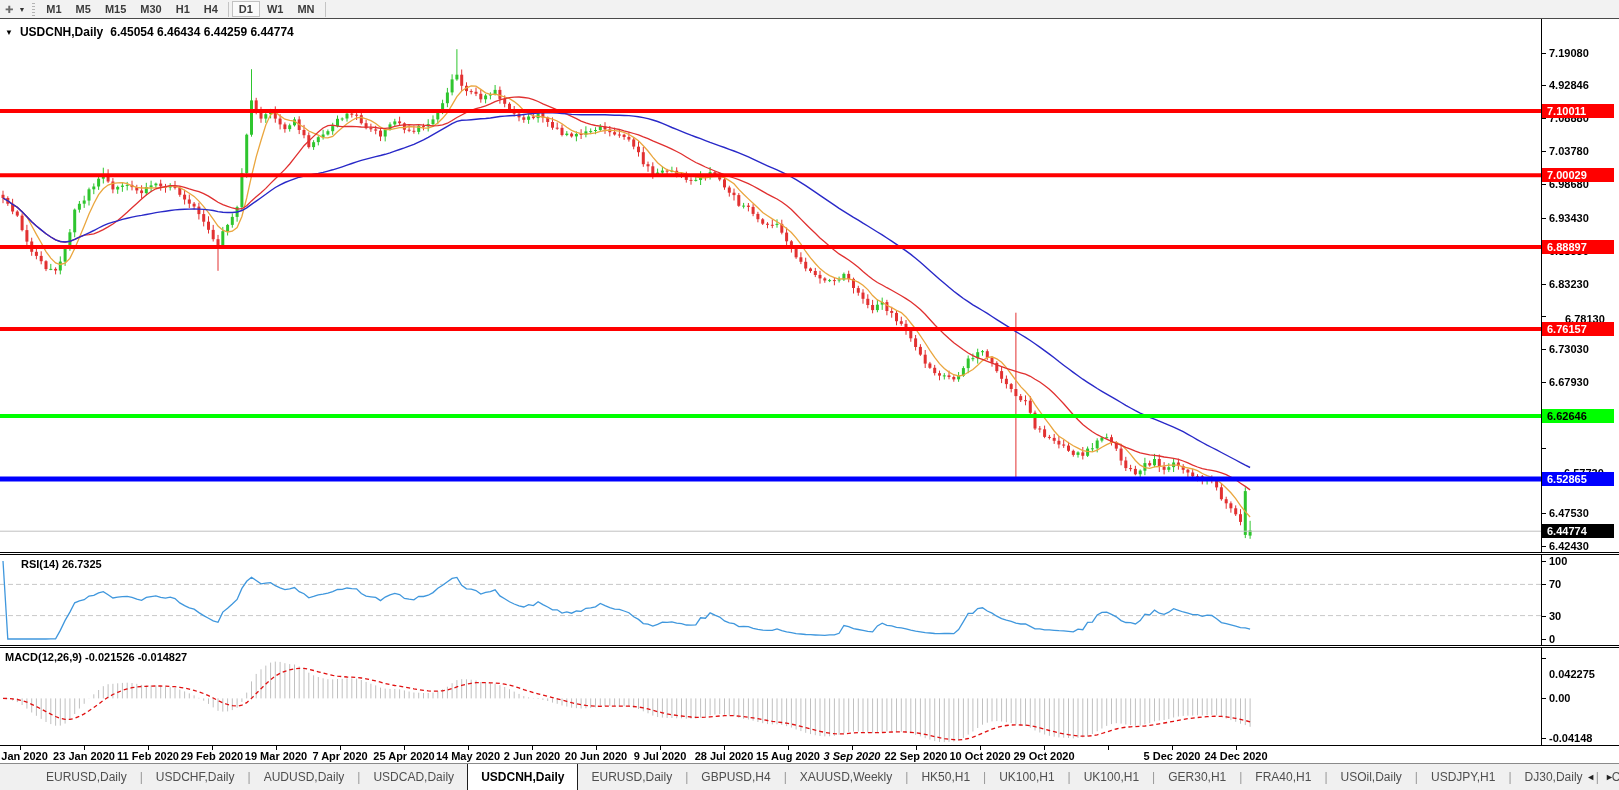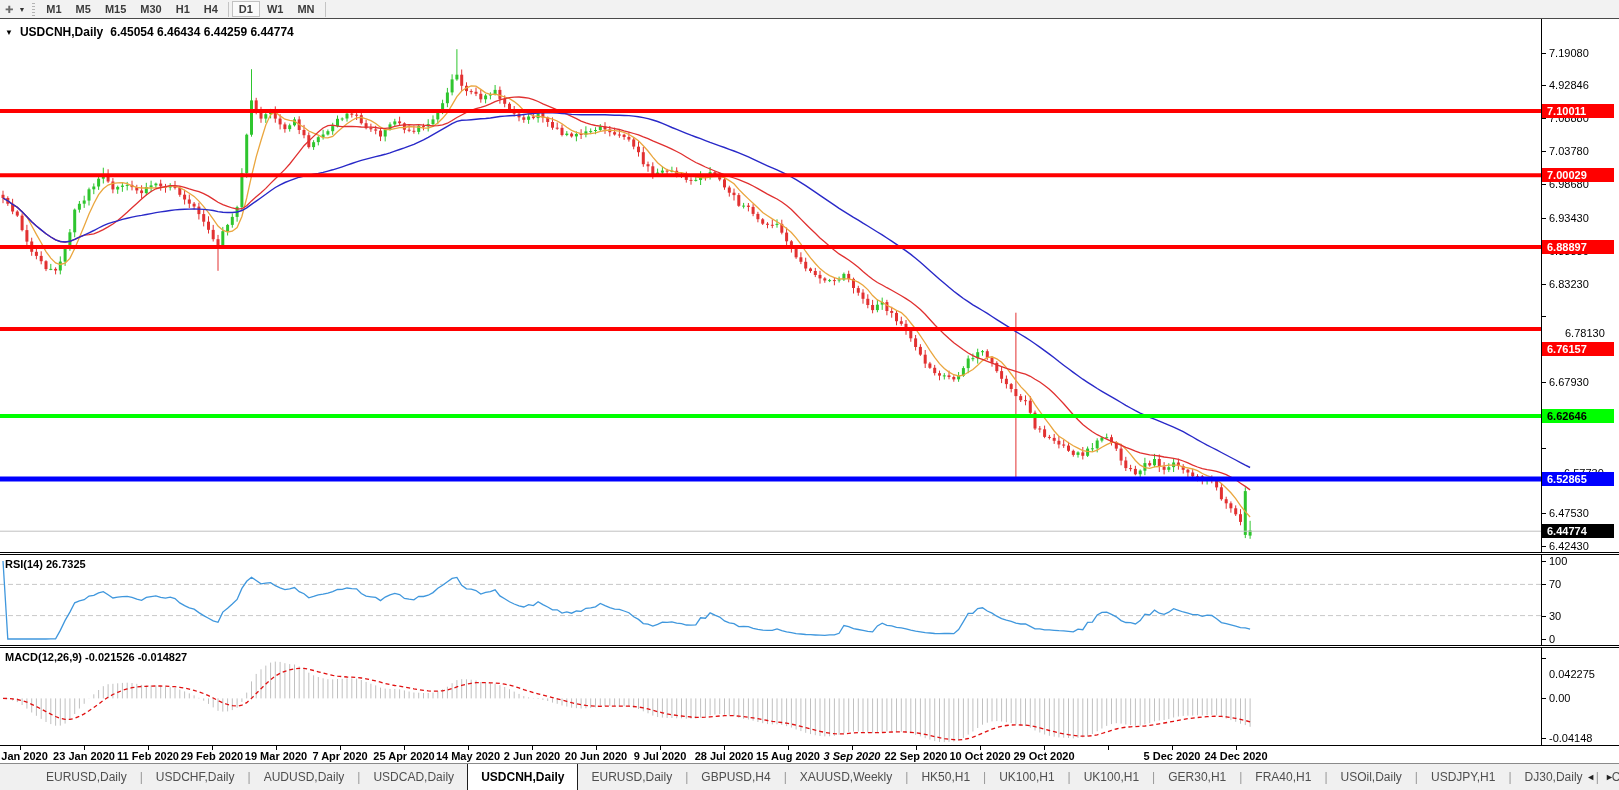--- a/index.html
+++ b/index.html
@@ -16,21 +16,21 @@
   .tfbtn.active{background:#fafafa;border:1px solid #c2c2c2;padding:0 6px;}
   
   .panel{position:absolute;left:0;background:#fff;border-right:1px solid #000;box-sizing:border-box;}
   .panel svg{display:block;}
   .split{position:absolute;left:0;width:1619px;height:3px;background:#fff;border-top:1px solid #000;border-bottom:1px solid #000;box-sizing:border-box;}
   .title-overlay{position:absolute;left:5px;top:25px;font-size:12px;font-weight:700;color:#000;display:flex;gap:7px;align-items:baseline;}
   .title-marker{font-size:8px;position:relative;top:-1px;}
   .ind-label{position:absolute;left:5px;font-size:11px;font-weight:700;color:#000;}
   
   .tick-dash{position:absolute;width:4px;height:1px;background:#000;left:1542px;}
-  .tick-label{position:absolute;left:1549px;font-size:11px;font-weight:400;color:#000;white-space:nowrap;}
+  .tick-label{position:absolute;left:1549px;font-size:11px;font-weight:700;color:#000;white-space:nowrap;}
   .price-badge{position:absolute;left:1542px;width:72px;height:14px;line-height:14px;font-size:11px;font-weight:700;
                padding-left:5px;box-sizing:border-box;white-space:nowrap;}
   
   .date-axis{position:absolute;left:0;top:745px;width:1619px;height:18px;background:#fff;border-top:1px solid #000;box-sizing:border-box;}
   .date-tick{position:absolute;top:0;width:1px;height:4px;background:#000;}
   .date-label{position:absolute;top:4px;transform:translateX(-50%);font-size:11px;font-weight:700;color:#000;white-space:nowrap;}
   
   .tabbar{position:absolute;left:0;top:763px;width:1619px;height:27px;background:#f0f0f0;border-top:1px solid #8a8a8a;
           box-sizing:border-box;display:flex;align-items:stretch;padding-left:33px;overflow:hidden;}
   .tab{font-size:12px;color:#4f4f4f;padding:0 13px;display:flex;align-items:center;white-space:nowrap;cursor:default;}
@@ -608,21 +608,21 @@
 
   <div class="split" style="top:552px;"></div>
 
   <div class="panel" style="top:555px;height:90px;width:1542px;">
     <svg id="rsi-svg" width="1541" height="90" viewBox="0 0 1541 90">
         <line x1="0" x2="1541" y1="29.4" y2="29.4" stroke="#c8c8c8" stroke-width="1" stroke-dasharray="5,3"></line>
         <line x1="0" x2="1541" y1="60.6" y2="60.6" stroke="#c8c8c8" stroke-width="1" stroke-dasharray="5,3"></line>
         <polyline fill="none" stroke="#3f97dd" stroke-width="1.3" points="3.0,6.0 7.8,84.0 12.6,84.0 17.3,84.0 22.1,84.0 26.9,84.0 31.7,84.0 36.4,84.0 41.2,84.0 46.0,84.0 50.8,83.8 55.6,83.8 60.3,75.4 65.1,65.4 69.9,57.1 74.7,47.8 79.4,45.8 84.2,44.7 89.0,41.1 93.8,40.3 98.6,37.9 103.3,36.6 108.1,39.8 112.9,43.0 117.7,42.1 122.4,41.6 127.2,41.3 132.0,42.4 136.8,44.1 141.6,45.3 146.3,42.4 151.1,41.6 155.9,40.8 160.7,42.4 165.5,43.2 170.2,42.2 175.0,43.6 179.8,47.9 184.6,50.6 189.3,52.8 194.1,54.2 198.9,57.6 203.7,60.6 208.5,63.2 213.2,65.8 218.0,67.3 222.8,57.1 227.6,53.3 232.3,49.0 237.1,44.4 241.9,33.4 246.7,26.3 251.5,22.2 256.2,25.5 261.0,28.8 265.8,28.1 270.6,27.6 275.3,30.7 280.1,32.9 284.9,34.6 289.7,33.8 294.5,32.5 299.2,36.7 304.0,38.7 308.8,42.8 313.6,41.4 318.3,39.9 323.1,39.1 327.9,38.1 332.7,36.6 337.5,34.5 342.2,34.4 347.0,33.0 351.8,33.6 356.6,33.9 361.3,38.5 366.1,41.1 370.9,41.8 375.7,42.4 380.5,45.6 385.2,42.1 390.0,39.8 394.8,38.4 399.6,39.6 404.4,43.5 409.1,44.2 413.9,44.8 418.7,41.3 423.5,41.5 428.2,40.2 433.0,37.6 437.8,33.3 442.6,30.3 447.4,26.7 452.1,23.4 456.9,22.4 461.7,30.4 466.5,33.8 471.2,34.2 476.0,35.5 480.8,39.1 485.6,37.4 490.4,36.7 495.1,34.9 499.9,40.9 504.7,43.8 509.5,46.8 514.2,49.0 519.0,50.8 523.8,52.0 528.6,49.7 533.4,50.6 538.1,46.8 542.9,49.6 547.7,52.0 552.5,54.8 557.2,54.8 562.0,58.1 566.8,56.9 571.6,58.2 576.4,56.0 581.1,56.4 585.9,53.3 590.7,52.9 595.5,51.9 600.3,48.5 605.0,50.7 609.8,52.6 614.6,54.2 619.4,54.4 624.1,56.0 628.9,57.7 633.7,61.8 638.5,64.4 643.3,68.6 648.0,69.2 652.8,71.1 657.6,69.4 662.4,67.1 667.1,67.3 671.9,66.9 676.7,68.2 681.5,68.6 686.3,70.0 691.0,70.1 695.8,69.9 700.6,62.8 705.4,63.2 710.1,57.8 714.9,60.2 719.7,62.1 724.5,65.9 729.3,67.8 734.0,68.6 738.8,71.6 743.6,71.4 748.4,71.7 753.1,73.3 757.9,74.4 762.7,75.2 767.5,75.4 772.3,75.4 777.0,73.9 781.8,75.6 786.6,76.9 791.4,77.7 796.1,78.6 800.9,79.0 805.7,79.5 810.5,79.7 815.3,80.0 820.0,80.2 824.8,80.3 829.6,79.8 834.4,79.8 839.1,78.3 843.9,70.5 848.7,71.7 853.5,73.7 858.3,74.5 863.0,75.4 867.8,76.3 872.6,76.9 877.4,70.9 882.2,68.2 886.9,70.4 891.7,70.8 896.5,72.4 901.3,72.9 906.0,73.9 910.8,75.1 915.6,76.1 920.4,76.9 925.2,77.7 929.9,78.0 934.7,78.5 939.5,78.6 944.3,78.4 949.0,78.5 953.8,78.7 958.6,74.5 963.4,66.6 968.2,58.4 972.9,58.3 977.7,53.6 982.5,52.8 987.3,56.0 992.0,58.1 996.8,61.2 1001.6,63.6 1006.4,65.1 1011.2,66.4 1015.9,68.1 1020.7,69.0 1025.5,69.0 1030.3,71.4 1035.0,73.8 1039.8,73.8 1044.6,74.8 1049.4,74.9 1054.2,75.3 1058.9,75.7 1063.7,75.8 1068.5,76.4 1073.3,76.9 1078.0,74.2 1082.8,74.7 1087.6,67.3 1092.4,67.1 1097.2,59.9 1101.9,57.4 1106.7,57.1 1111.5,59.4 1116.3,61.8 1121.1,65.6 1125.8,67.5 1130.6,67.7 1135.4,69.0 1140.2,65.6 1144.9,59.2 1149.7,60.0 1154.5,55.1 1159.3,58.2 1164.1,59.3 1168.8,57.2 1173.6,53.7 1178.4,55.3 1183.2,57.0 1187.9,58.1 1192.7,59.7 1197.5,59.7 1202.3,61.3 1207.1,60.1 1211.8,60.5 1216.6,63.8 1221.4,67.6 1226.2,68.6 1230.9,69.8 1235.7,71.1 1240.5,72.6 1245.3,72.8 1250.1,74.1"></polyline>
       </svg>
   </div>
-  <div class="ind-label" style="top:558px;">RSI(14) 26.7325</div>
+  <div class="ind-label" style="top:558px;margin-left:16px;">RSI(14) 26.7325</div>
 
   <div class="split" style="top:645px;"></div>
 
   <div class="panel" style="top:648px;height:97px;width:1542px;">
     <svg id="macd-svg" width="1541" height="97" viewBox="0 0 1541 97">
         <line x1="3.0" x2="3.0" y1="50.4" y2="50.4" stroke="#c0c0c0" stroke-width="1"></line>
         <line x1="7.8" x2="7.8" y1="50.4" y2="51.0" stroke="#c0c0c0" stroke-width="1"></line>
         <line x1="12.6" x2="12.6" y1="50.4" y2="52.5" stroke="#c0c0c0" stroke-width="1"></line>
         <line x1="17.3" x2="17.3" y1="50.4" y2="54.1" stroke="#c0c0c0" stroke-width="1"></line>
         <line x1="22.1" x2="22.1" y1="50.4" y2="57.0" stroke="#c0c0c0" stroke-width="1"></line>
@@ -942,39 +942,39 @@
       <div class="tick-label" style="top: 145.123px;">7.03780</div>
       <div class="tick-dash" style="top: 183.976px;"></div>
       <div class="tick-label" style="top: 177.976px;">6.98680</div>
       <div class="tick-dash" style="top: 217.796px;"></div>
       <div class="tick-label" style="top: 211.796px;">6.93430</div>
       <div class="tick-dash" style="top: 250.65px;"></div>
       <div class="tick-label" style="top: 244.65px;">6.88330</div>
       <div class="tick-dash" style="top: 283.503px;"></div>
       <div class="tick-label" style="top: 277.503px;">6.83230</div>
       <div class="tick-dash" style="top: 316.357px;"></div>
-      <div class="tick-label" style="top: 327px; padding-left: 16px;">6.78130</div>
+      <div class="tick-label" style="top: 313px; padding-left: 16px;">6.78130</div>
       <div class="tick-dash" style="top: 349.21px;"></div>
       <div class="tick-label" style="top: 343.21px;">6.73030</div>
       <div class="tick-dash" style="top: 382.064px;"></div>
       <div class="tick-label" style="top: 376.064px;">6.67930</div>
       <div class="tick-dash" style="top: 414.917px;"></div>
       <div class="tick-label" style="top: 408.917px;">6.62830</div>
       <div class="tick-dash" style="top: 447.771px;"></div>
       <div class="tick-label" style="top: 467px; margin-left: 15px;">6.57730</div>
       <div class="tick-dash" style="top: 480.624px;"></div>
       <div class="tick-label" style="top: 474.624px;">6.52630</div>
       <div class="tick-dash" style="top: 513.478px;"></div>
       <div class="tick-label" style="top: 507.478px;">6.47530</div>
       <div class="tick-dash" style="top: 546.331px;"></div>
       <div class="tick-label" style="top: 540.331px;">6.42430</div>
       <div class="price-badge" style="top: 103.983px; background: rgb(255, 0, 0); color: rgb(255, 255, 255);">7.10011</div>
       <div class="price-badge" style="top: 168.286px; background: rgb(255, 0, 0); color: rgb(255, 255, 255);">7.00029</div>
       <div class="price-badge" style="top: 239.997px; background: rgb(255, 0, 0); color: rgb(255, 255, 255);">6.88897</div>
-      <div class="price-badge" style="top: 322.066px; background: rgb(255, 0, 0); color: rgb(255, 255, 255); margin-top: 20px;">6.76157</div>
+      <div class="price-badge" style="top: 322.066px; background: rgb(255, 0, 0); color: rgb(255, 255, 255);">6.76157</div>
       <div class="price-badge" style="top: 409.102px; background: rgb(0, 255, 0); color: rgb(0, 0, 0);">6.62646</div>
       <div class="price-badge" style="top: 472.11px; background: rgb(0, 0, 255); color: rgb(255, 255, 255);">6.52865</div>
       <div class="price-badge" style="top: 524.231px; background: rgb(0, 0, 0); color: rgb(255, 255, 255);">6.44774</div>
       <div class="tick-dash" style="top: 561px;"></div>
       <div class="tick-label" style="top: 555px;">100</div>
       <div class="tick-dash" style="top: 584.4px;"></div>
       <div class="tick-label" style="top: 578.4px;">70</div>
       <div class="tick-dash" style="top: 615.6px;"></div>
       <div class="tick-label" style="top: 609.6px;">30</div>
       <div class="tick-dash" style="top: 639px;"></div>

